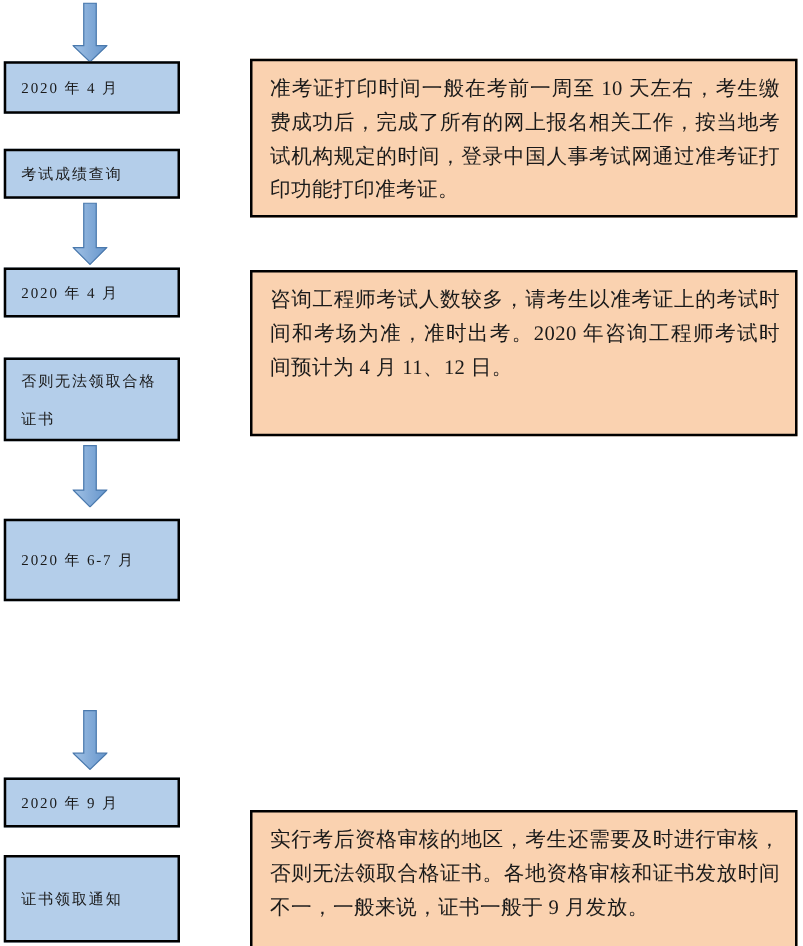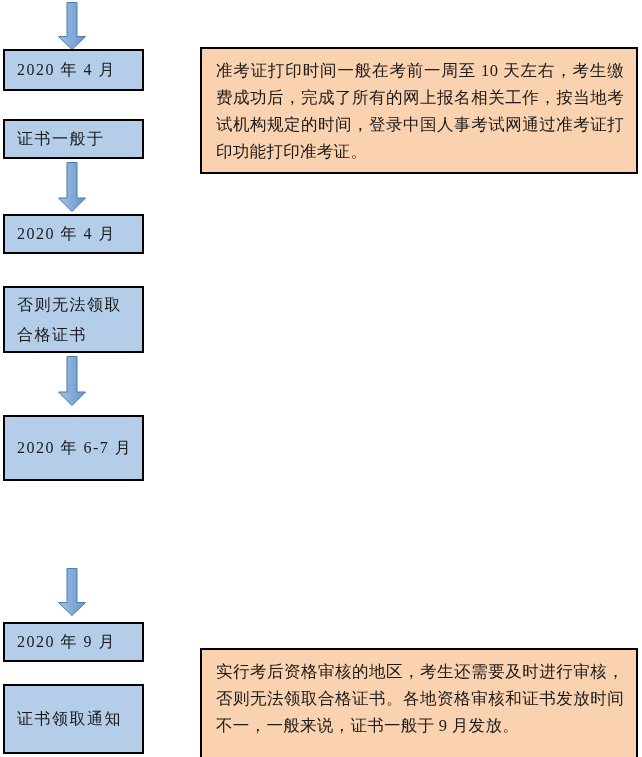--- a/index.html
+++ b/index.html
@@ -12,21 +12,21 @@
     overflow:hidden;
   }
   .lbox{
     position:absolute;
     left:3px;width:141px;
     background:#b4ceea;
     border:2px solid #000000;
     box-sizing:border-box;
     display:flex;align-items:center;
     padding-left:12px;padding-right:4px;
-    font-size:16px;line-height:30px;letter-spacing:1.5px;
+    font-size:12px;line-height:30px;letter-spacing:1.5px;
   }
   .rbox{
     position:absolute;
     left:200px;width:438px;
     background:#fad2b0;
     border:2px solid #000000;
     box-sizing:border-box;
     padding:8px 12px 8px 14px;
     font-size:16.5px;line-height:27px;
     text-align:justify;
@@ -47,35 +47,38 @@
         <stop offset="1" stop-color="#6595cc"></stop>
       </linearGradient>
     </defs>
     <polygon points="9,0.5 19,0.5 19,36 27.5,36 14,49.5 0.5,36 9,36" fill="url(#ag)" stroke="#4a79ad" stroke-width="1"></polygon>
   </svg>
 
   <div class="lbox" style="top:49px;height:42px">
     <span>2020 年 4 月</span>
   </div>
   <div class="lbox" style="top:119px;height:40px">
-    <span>证书一般于</span>
+    <span>考试成绩查询</span>
   </div>
   <div class="rbox" style="top:47px;height:127px">
     <span>准考证打印时间一般在考前一周至 10 天左右，考生缴费成功后，完成了所有的网上报名相关工作，按当地考试机构规定的时间，登录中国人事考试网通过准考证打印功能打印准考证。</span>
   </div>
 
   <svg class="arrow" style="top:162px;height:50px" viewBox="0 0 28 50" preserveAspectRatio="none">
     <polygon points="9,0.5 19,0.5 19,36 27.5,36 14,49.5 0.5,36 9,36" fill="url(#ag)" stroke="#4a79ad" stroke-width="1"></polygon>
   </svg>
 
   <div class="lbox" style="top:214px;height:40px">
     <span>2020 年 4 月</span>
   </div>
   <div class="lbox" style="top:286px;height:67px">
     <span>否则无法领取合格证书</span>
+  </div>
+  <div class="rbox" style="top:216px;height:133px">
+    <span>咨询工程师考试人数较多，请考生以准考证上的考试时间和考场为准，准时出考。2020 年咨询工程师考试时间预计为 4 月 11、12 日。</span>
   </div>
 
   <svg class="arrow" style="top:356px;height:50px" viewBox="0 0 28 50" preserveAspectRatio="none">
     <polygon points="9,0.5 19,0.5 19,36 27.5,36 14,49.5 0.5,36 9,36" fill="url(#ag)" stroke="#4a79ad" stroke-width="1"></polygon>
   </svg>
 
   <div class="lbox" style="top:415px;height:66px">
     <span>2020 年 6-7 月</span>
   </div>
 

